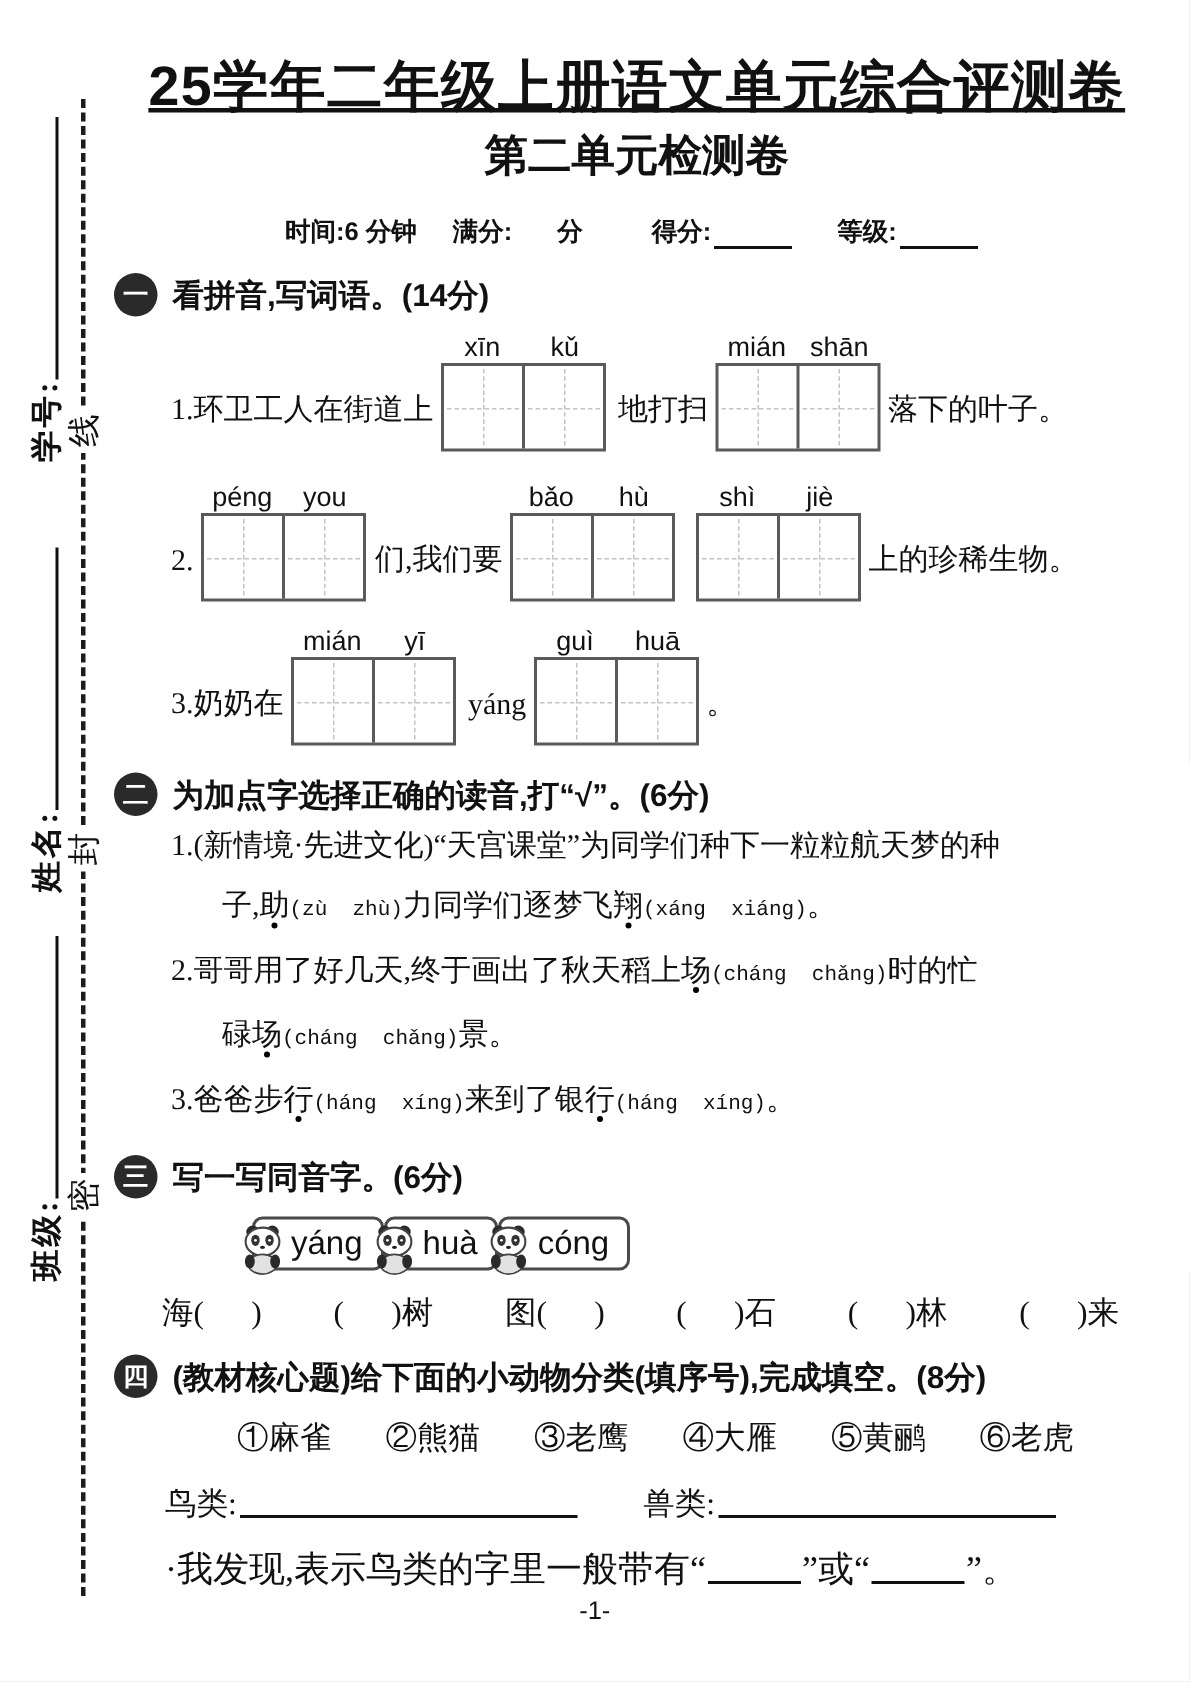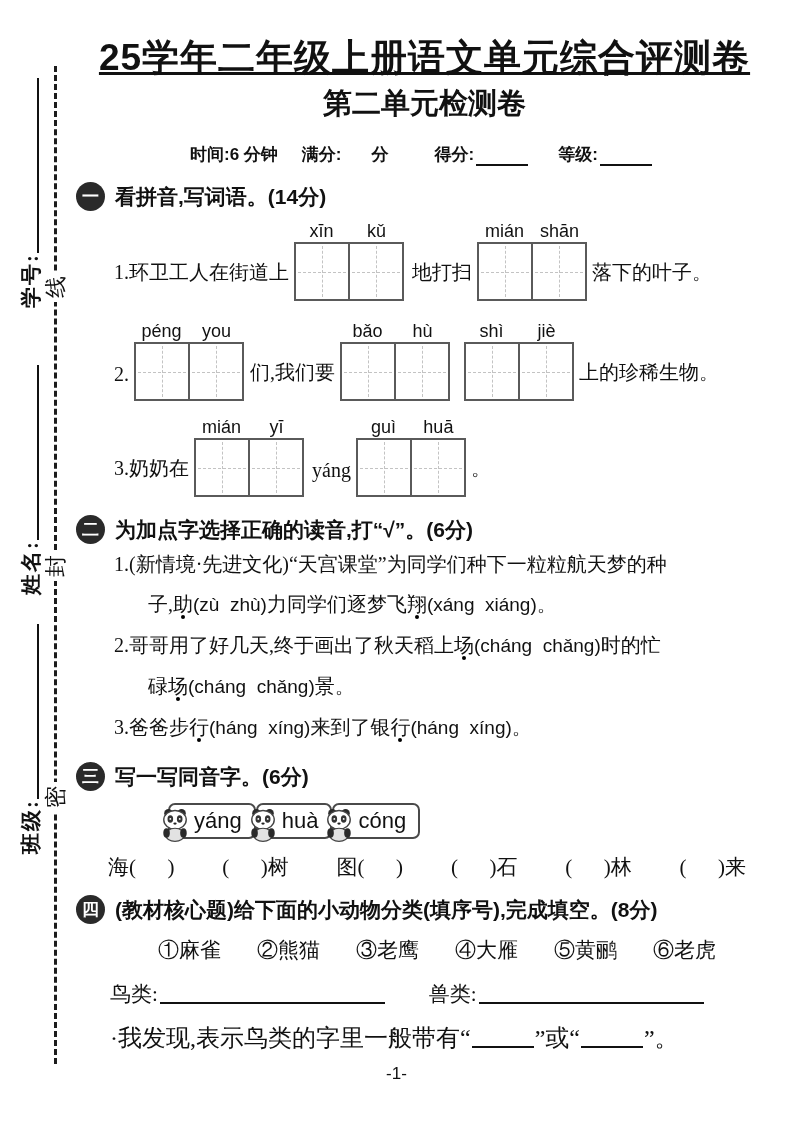--- a/index.html
+++ b/index.html
@@ -50,21 +50,21 @@
 
   .s1row{display:flex;align-items:flex-end;margin-left:38px;font-size:20px;}
   .s1row .txt{margin:0 5px 15px 0;white-space:nowrap;}
   .s1row .txt.after{margin-left:5px;margin-right:0;text-align:center;}
   .mt10{margin-top:10px}.mt20{margin-top:20px}.mt16{margin-top:16px}
   .mt18{margin-top:18px}.mt14{margin-top:14px}.mt12{margin-top:12px}
 
   
   .qline{font-size:20px;line-height:40px;margin-left:38px;white-space:nowrap;}
   .qline.cont{margin-left:72px;}
-  .lat{font-family:Liberation Sans, sans-serif;font-size:19px;white-space:pre;}
+  .lat{font-family:Liberation Mono, monospace;font-size:14px;white-space:pre;}
   .dc{position:relative;}
   .dc::after{content:"";position:absolute;left:50%;bottom:-4px;width:4px;height:4px;
              background:#000;border-radius:50%;transform:translateX(-50%);}
 
   
   .panda-row{display:flex;margin-left:92px;align-items:center;}
   .panda-box{position:relative;border:2px solid #4a4a4a;border-radius:7px;
              padding:3px 12px 3px 24px;font-family:"Liberation Sans",sans-serif;
              font-size:22px;background:#fff;}
   .panda-box + .panda-box{margin-left:0;}

